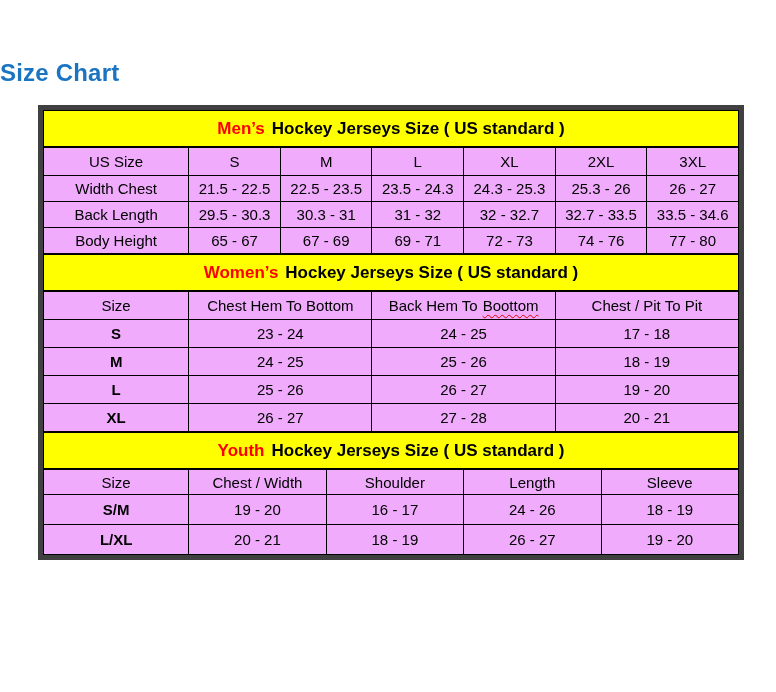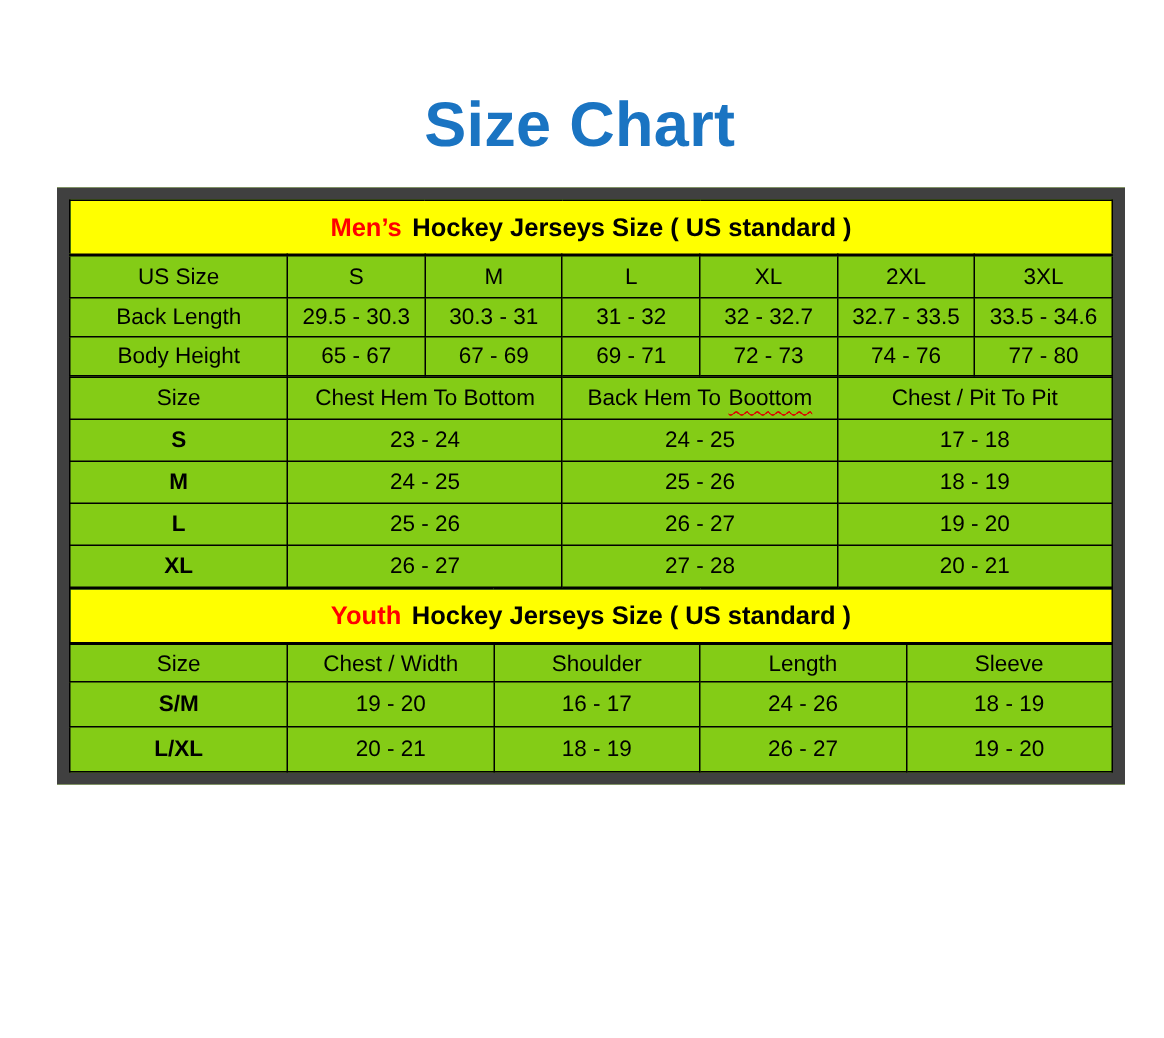--- a/index.html
+++ b/index.html
@@ -2,27 +2,27 @@
 <html><head>
 <meta charset="utf-8">
 <style>
   html,body { margin:0; padding:0; }
   body {
     width:776px; height:692px; background:#ffffff;
     font-family:"Liberation Sans", sans-serif; color:#000;
     overflow:hidden;
   }
   h1.page-title {
-    margin:60px 3px 0 0; text-align:center;
-    font-size:42px; line-height:1.1; font-weight:700;
+    margin:60px 3px 0 0; text-align:left;
+    font-size:24px; line-height:1.1; font-weight:700;
     color:#1a74c2; letter-spacing:0.2px;
   }
   .chart-box {
     width:696px; margin:19px 0 0 38px;
-    border:8px solid #404040; background:#84cc16;
+    border:5px solid #404040; background:#f0abfc;
   }
   table { width:100%; border-collapse:collapse; table-layout:fixed; }
   td, th {
     border:1px solid #000; text-align:center; vertical-align:middle;
     padding:1px 2px; font-size:15px; white-space:nowrap; overflow:hidden;
   }
   tr.banner td {
     background:#ffff00; height:33px; font-size:17px; font-weight:700;
     border-bottom:2px solid #000;
   }
@@ -71,20 +71,29 @@
       <tr>
         <th>US Size</th>
         <th>S</th>
         <th>M</th>
         <th>L</th>
         <th>XL</th>
         <th>2XL</th>
         <th>3XL</th>
       </tr>
       <tr>
+        <td class="v lbl">Width Chest</td>
+        <td class="v">21.5 - 22.5</td>
+        <td class="v">22.5 - 23.5</td>
+        <td class="v">23.5 - 24.3</td>
+        <td class="v">24.3 - 25.3</td>
+        <td class="v">25.3 - 26</td>
+        <td class="v">26 - 27</td>
+      </tr>
+      <tr>
         <td class="v lbl">Back Length</td>
         <td class="v">29.5 - 30.3</td>
         <td class="v">30.3 - 31</td>
         <td class="v">31 - 32</td>
         <td class="v">32 - 32.7</td>
         <td class="v">32.7 - 33.5</td>
         <td class="v">33.5 - 34.6</td>
       </tr>
       <tr>
         <td class="v lbl">Body Height</td>
@@ -99,20 +108,25 @@
     </table>
 
     <table class="women">
       <colgroup>
         <col class="c-label">
           <col class="c-women">
           <col class="c-women">
           <col class="c-women">
       </colgroup>
       <tbody>
+      <tr class="banner">
+        <td colspan="4">
+          <span class="accent">Women’s</span><span>Hockey Jerseys Size ( US standard )</span>
+        </td>
+      </tr>
       <tr>
         <th>Size</th>
         <th>Chest Hem To Bottom</th>
         <th><span>Back Hem To</span><span class="typo">Boottom</span></th>
         <th>Chest / Pit To Pit</th>
       </tr>
       <tr>
         <td class="v lblb">S</td>
         <td class="v">23 - 24</td>
         <td class="v">24 - 25</td>

